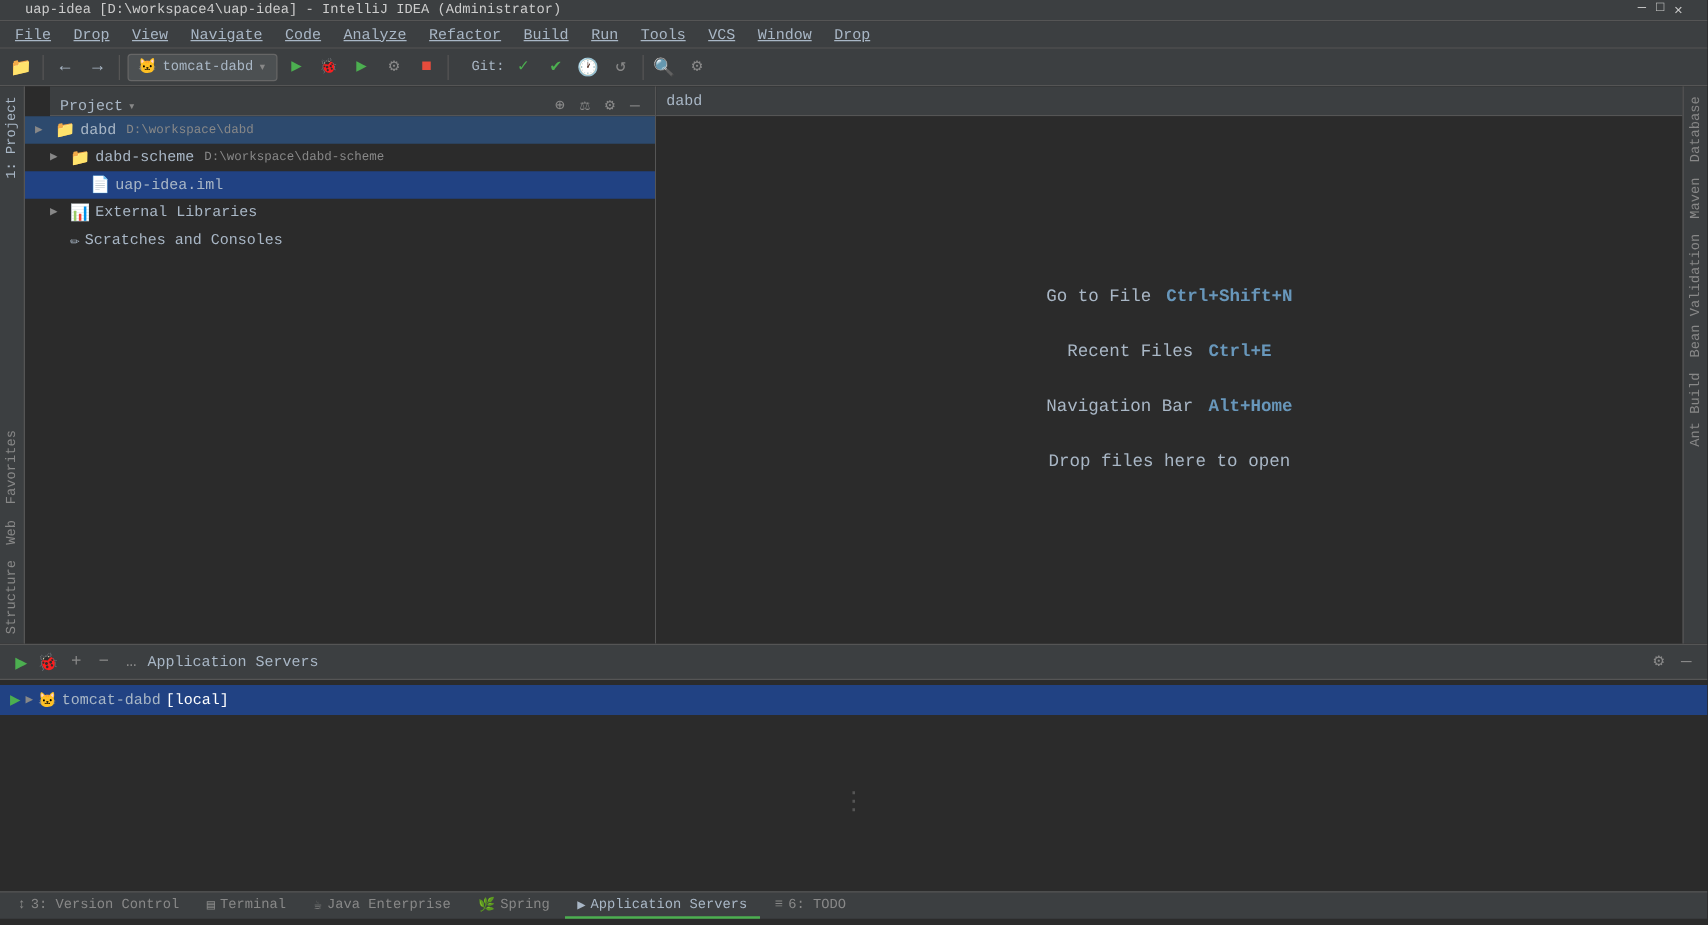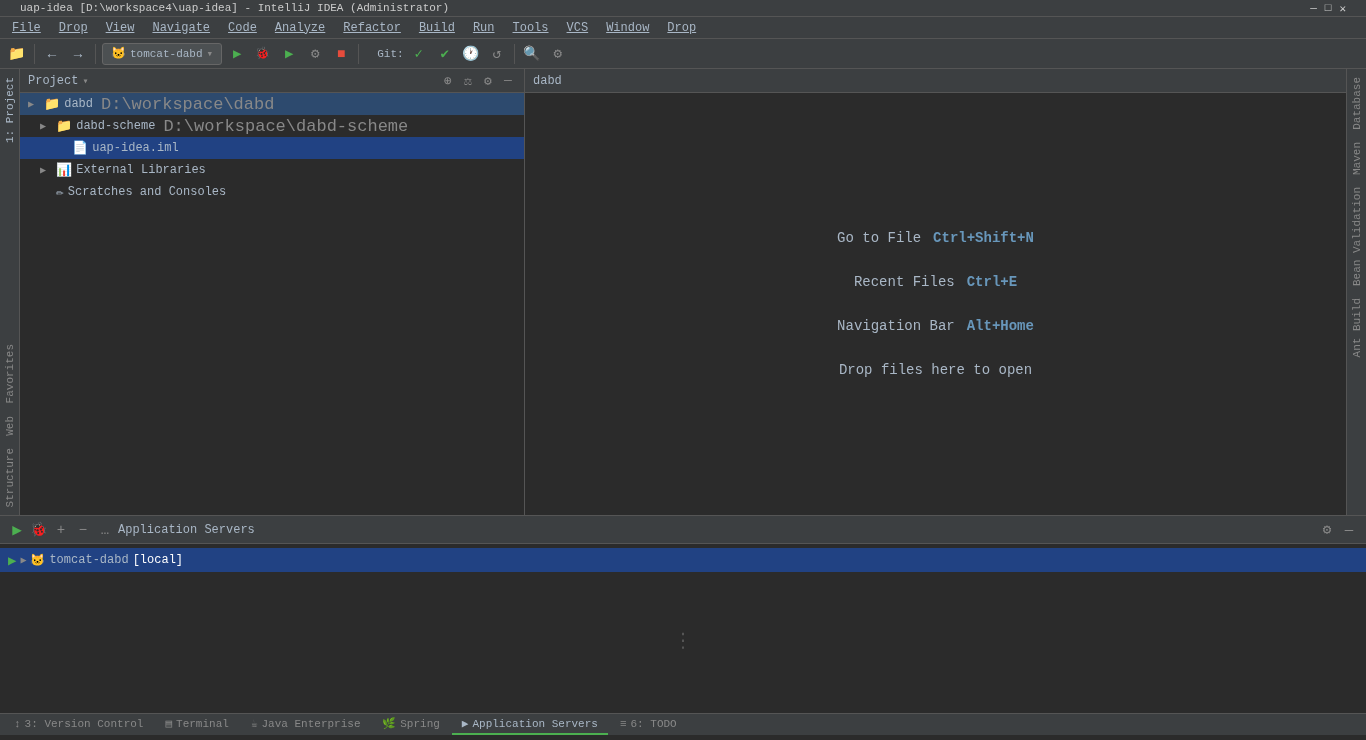--- a/index.html
+++ b/index.html
@@ -102,25 +102,26 @@
       width: 505px;
       background: #2b2b2b;
       display: flex;
       flex-direction: column;
       border-right: 1px solid #555;
     }
     #project-header {
       background: #3c3f41;
       height: 24px;
       display: flex;
-      align-items: center;
+      align-items: flex-end;
       padding: 0 8px;
       border-bottom: 1px solid #555;
       gap: 4px;
       font-size: 12px;
+      margin-left: 20px;
     }
     .project-header-icons {
       margin-left: auto;
       display: flex;
       gap: 4px;
     }
     .ph-icon {
       color: #888;
       cursor: pointer;
       font-size: 13px;
@@ -143,21 +144,21 @@
     }
     .tree-item.selected { background: #214283; }
     .tree-item.highlighted { background: #2d4a6e; }
     .tree-arrow {
       color: #888;
       font-size: 10px;
       width: 12px;
     }
     .tree-icon { font-size: 13px; }
     .tree-name { color: #a9b7c6; }
-    .tree-path { color: #888; margin-left: 4px; font-size: 17px; }
+    .tree-path { color: #888; margin-left: 4px; font-size: 10px; }
     .tree-indent-1 { padding-left: 20px; }
     .tree-indent-2 { padding-left: 36px; }
 
     
     #editor-area {
       flex: 1;
       background: #2b2b2b;
       display: flex;
       flex-direction: column;
     }

